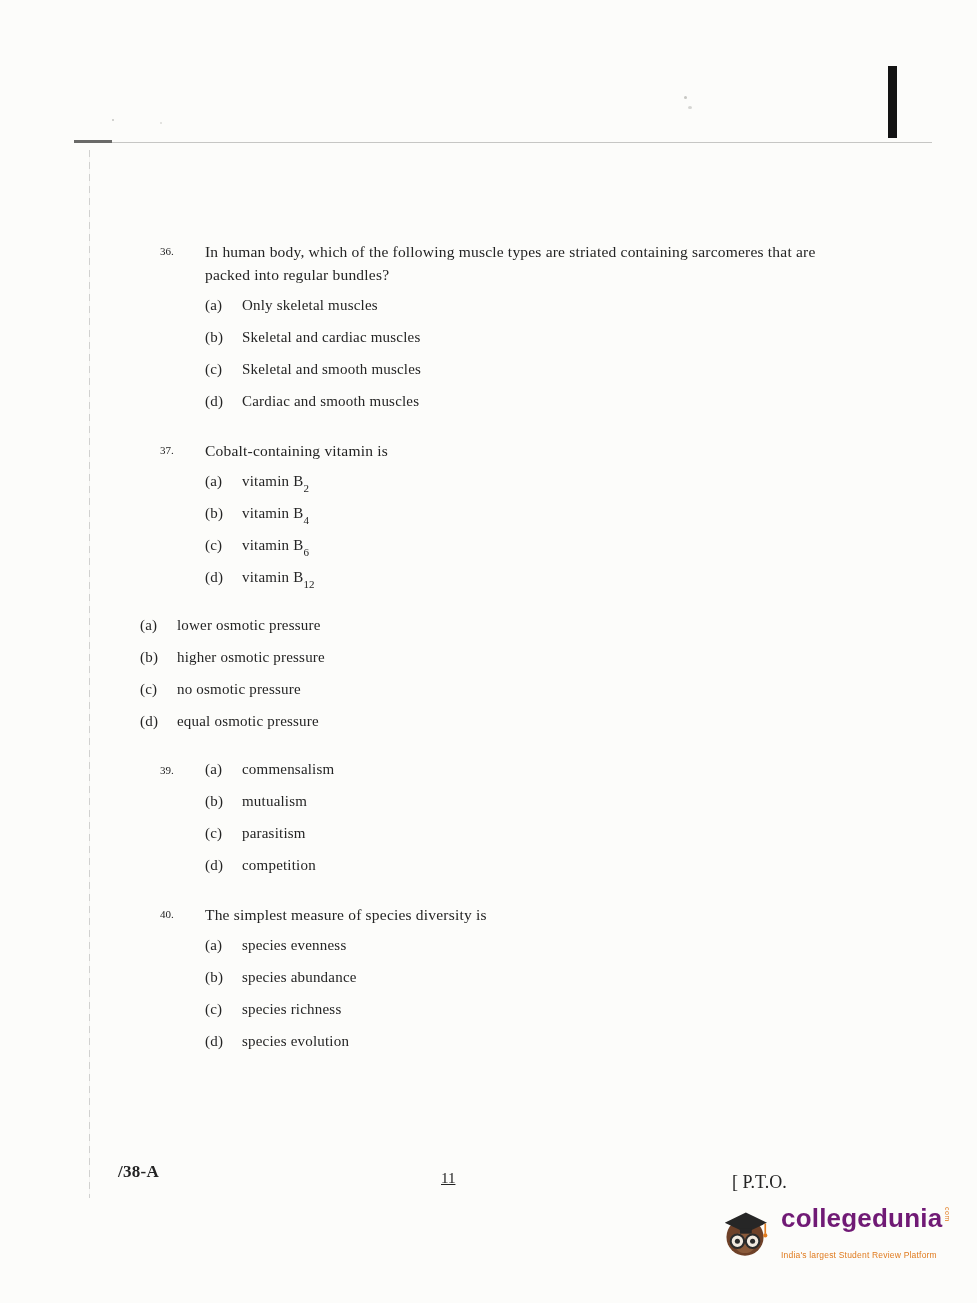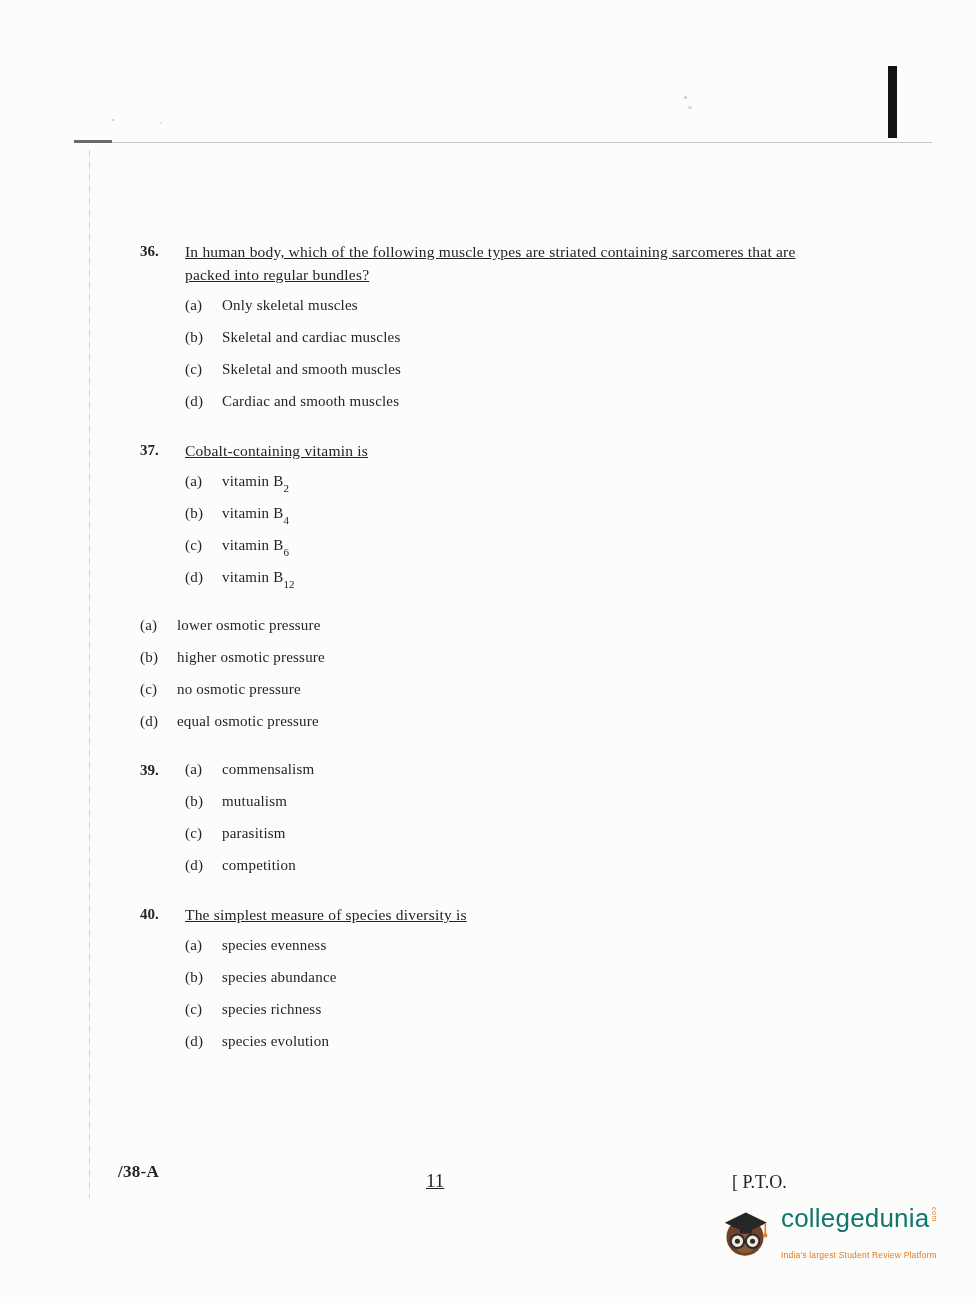--- a/index.html
+++ b/index.html
@@ -22,38 +22,38 @@
   .scan-blackbar{position:absolute;top:66px;left:888px;width:9px;height:72px;background:#131313;}
   .speck{position:absolute;background:#9a9a96;border-radius:50%;opacity:.55;}
   .speck.s1{top:96px;left:684px;width:3px;height:3px;}
   .speck.s2{top:106px;left:688px;width:4px;height:3px;opacity:.4;}
   .speck.s3{top:119px;left:112px;width:2px;height:2px;}
   .speck.s4{top:122px;left:160px;width:2px;height:2px;opacity:.35;}
 
   
   .questions{position:absolute;top:240px;left:140px;width:710px;}
   .question{display:flex;margin-bottom:16px;}
-  .q-num{width:45px;flex:none;font-weight:bold;font-size:15px;line-height:23px;}
+  .q-num{width:45px;flex:none;font-weight:normal;font-size:11px;line-height:23px;margin-left:20px;}
   .q-body{flex:1;}
-  .q-text{max-width:640px;font-size:15.5px;line-height:23px;letter-spacing:.2px;margin-bottom:9px;text-decoration:underline;}
+  .q-text{max-width:640px;font-size:15.5px;line-height:23px;letter-spacing:.2px;margin-bottom:9px;}
   .option{display:flex;font-size:15px;line-height:21px;margin-bottom:11px;letter-spacing:.2px;}
   .opt-label{width:37px;flex:none;}
   .opt-sub{font-size:11px;position:relative;top:2px;line-height:0;}
 
   
   .footer-left{position:absolute;top:1162px;left:118px;font-size:17px;font-weight:bold;letter-spacing:.3px;}
-  .footer-page{position:absolute;top:1170px;left:426px;font-size:19px;text-decoration:underline;}
+  .footer-page{position:absolute;top:1170px;left:441px;font-size:15px;text-decoration:underline;}
   .footer-pto{position:absolute;top:1172px;left:732px;font-size:18px;}
 
   
   .logo{position:absolute;top:1204px;left:718px;display:flex;align-items:center;gap:9px;font-family:"Liberation Sans", sans-serif;}
   .logo-icon{width:54px;height:54px;flex:none;}
   .logo-textcol{display:flex;flex-direction:column;}
   .logo-wordrow{display:flex;align-items:flex-start;}
-  .logo-word{font-size:26px;color:#0f766e;font-weight:normal;letter-spacing:.2px;line-height:28px;}
+  .logo-word{font-size:26px;color:#701a75;font-weight:bold;letter-spacing:.2px;line-height:28px;}
   .logo-com{font-size:7px;color:#e07b1f;writing-mode:vertical-rl;letter-spacing:.5px;margin-left:2px;margin-top:3px;}
   .logo-tagline{font-size:8.5px;color:#e07b1f;margin-top:18px;letter-spacing:.2px;}
 </style>
 </head>
 <body>
 
 <div class="page">
 
   <div class="scan-topline"></div>
   <div class="scan-topdash"></div>

